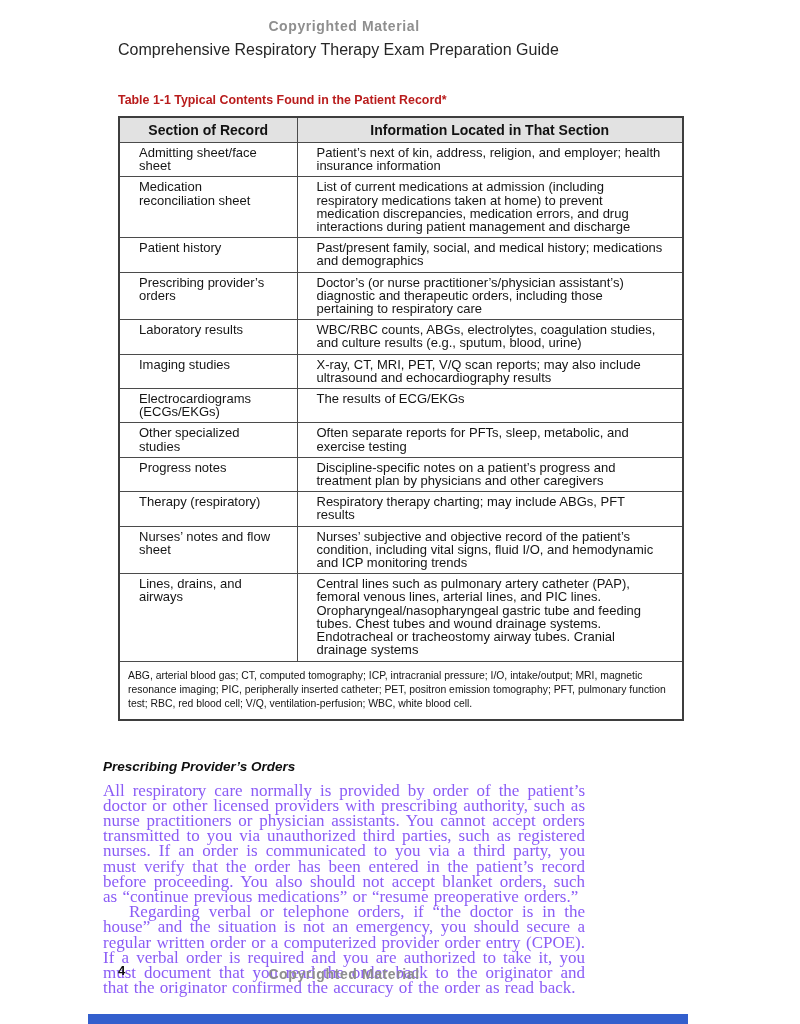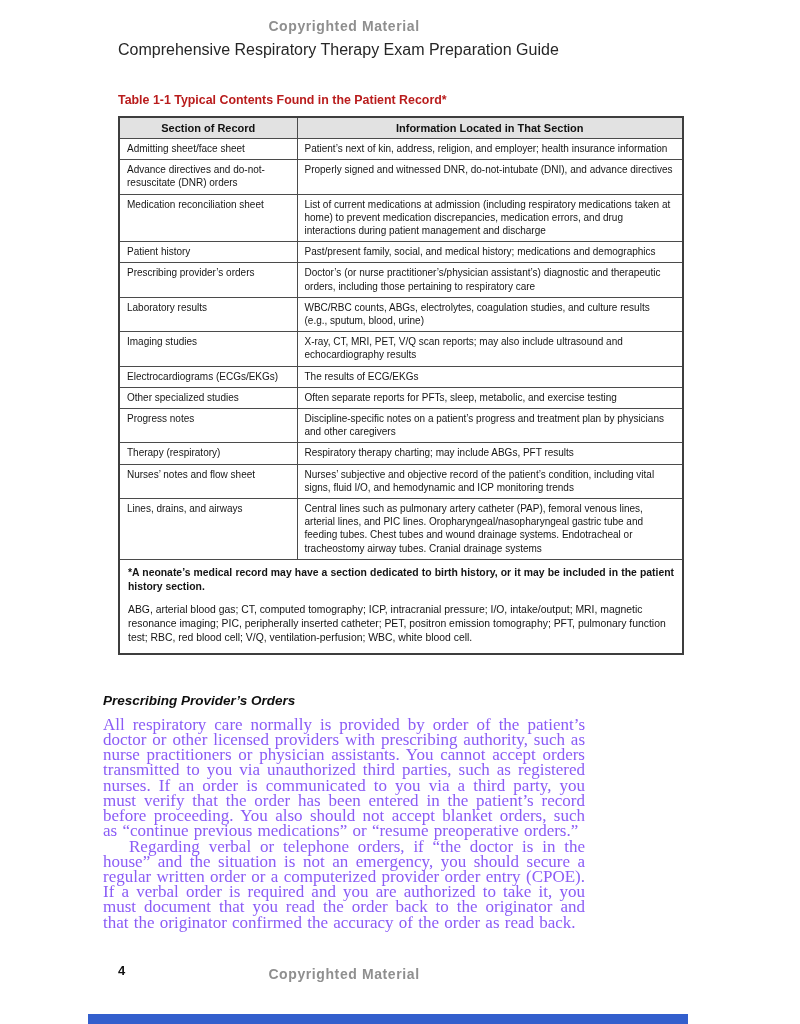--- a/index.html
+++ b/index.html
@@ -14,25 +14,25 @@
   .copy-top { padding-top:18px; }
   .running-head { margin:7px 0 0 118px; font-size:16px; color:#262626; }
   .table-title { margin:34px 0 9px 118px; font-size:12.4px; font-weight:bold; color:#b91c1c; }
   table.record {
     margin-left:118px; width:566px; border-collapse:collapse; table-layout:fixed;
     border:2px solid #3e3e3e;
   }
   table.record col.c1 { width:178px; }
   table.record th, table.record td { border:1px solid #4b4b4b; }
   table.record thead th {
-    background:#e2e2e2; font-size:11px; font-weight:bold; text-align:center;
+    background:#e2e2e2; font-size:14px; font-weight:bold; text-align:center;
     padding:4px 3px; color:#111;
   }
   table.record tbody td {
-    font-size:10px; line-height:13.2px; padding:3px 7px 4px; vertical-align:top;
+    font-size:13px; line-height:13.2px; padding:3px 19px 4px; vertical-align:top;
     color:#151515;
   }
   table.record tr.footnote td { border:none; font-size:10.4px; line-height:14px; color:#141414; }
   table.record tr.fn1 td { text-align:justify; font-weight:600; padding:6px 8px 2px; }
   table.record tr.fn2 td { padding:7px 8px 8px; }
   .body-section { margin:38px 103px 0 103px; font-family:"Liberation Serif", serif; }
   .section-heading {
     margin:0 0 9px 0; font-family:"Liberation Sans", sans-serif;
     font-style:italic; font-weight:bold; font-size:13.5px; color:#0f0f0f;
   }
@@ -67,24 +67,20 @@
         <th style="background: rgb(226, 226, 226);">Information Located in That Section</th>
       </tr>
     </thead>
     <tbody id="table-body">
   <tr>
     <td>Admitting sheet/face sheet</td>
     <td>Patient’s next of kin, address, religion, and employer; health insurance information</td>
   </tr>
 
 
-  <tr>
-    <td>Advance directives and do-not-resuscitate (DNR) orders</td>
-    <td>Properly signed and witnessed DNR, do-not-intubate (DNI), and advance directives</td>
-  </tr>
 
   <tr>
     <td>Medication reconciliation sheet</td>
     <td>List of current medications at admission (including respiratory medications taken at home) to prevent medication discrepancies, medication errors, and drug interactions during patient management and discharge</td>
   </tr>
 
   <tr>
     <td>Patient history</td>
     <td>Past/present family, social, and medical history; medications and demographics</td>
   </tr>
@@ -128,23 +124,20 @@
     <td>Nurses’ notes and flow sheet</td>
     <td>Nurses’ subjective and objective record of the patient’s condition, including vital signs, fluid I/O, and hemodynamic and ICP monitoring trends</td>
   </tr>
 
   <tr>
     <td>Lines, drains, and airways</td>
     <td>Central lines such as pulmonary artery catheter (PAP), femoral venous lines, arterial lines, and PIC lines. Oropharyngeal/nasopharyngeal gastric tube and feeding tubes. Chest tubes and wound drainage systems. Endotracheal or tracheostomy airway tubes. Cranial drainage systems</td>
   </tr>
 </tbody>
     <tbody>
-      <tr class="footnote fn1">
-        <td colspan="2">*A neonate’s medical record may have a section dedicated to birth history, or it may be included in the patient history section.</td>
-      </tr>
       <tr class="footnote fn2">
         <td colspan="2">ABG, arterial blood gas; CT, computed tomography; ICP, intracranial pressure; I/O, intake/output; MRI, magnetic resonance imaging; PIC, peripherally inserted catheter; PET, positron emission tomography; PFT, pulmonary function test; RBC, red blood cell; V/Q, ventilation-perfusion; WBC, white blood cell.</td>
       </tr>
     </tbody>
   </table>
 
   <div class="body-section">
     <h2 class="section-heading">Prescribing Provider’s Orders</h2>
     <p class="para">All respiratory care normally is provided by order of the patient’s doctor or other licensed providers with prescribing authority, such as nurse practitioners or physician assistants. You cannot accept orders transmitted to you via unauthorized third parties, such as registered nurses. If an order is communicated to you via a third party, you must verify that the order has been entered in the patient’s record before proceeding. You also should not accept blanket orders, such as “continue previous medications” or “resume preoperative orders.”</p>
     <p class="para indented">Regarding verbal or telephone orders, if “the doctor is in the house” and the situation is not an emergency, you should secure a regular written order or a computerized provider order entry (CPOE). If a verbal order is required and you are authorized to take it, you must document that you read the order back to the originator and that the originator confirmed the accuracy of the order as read back.</p>

